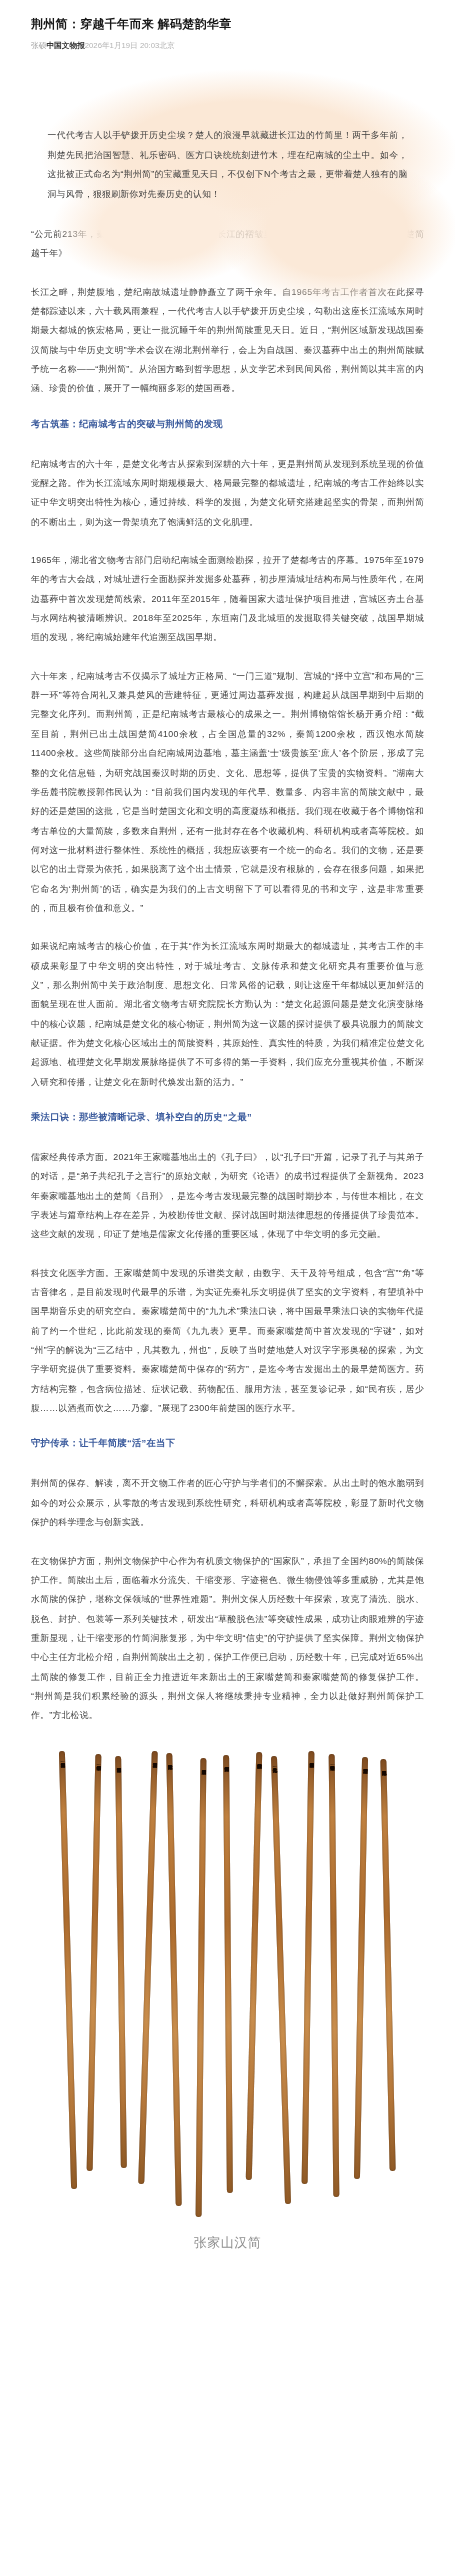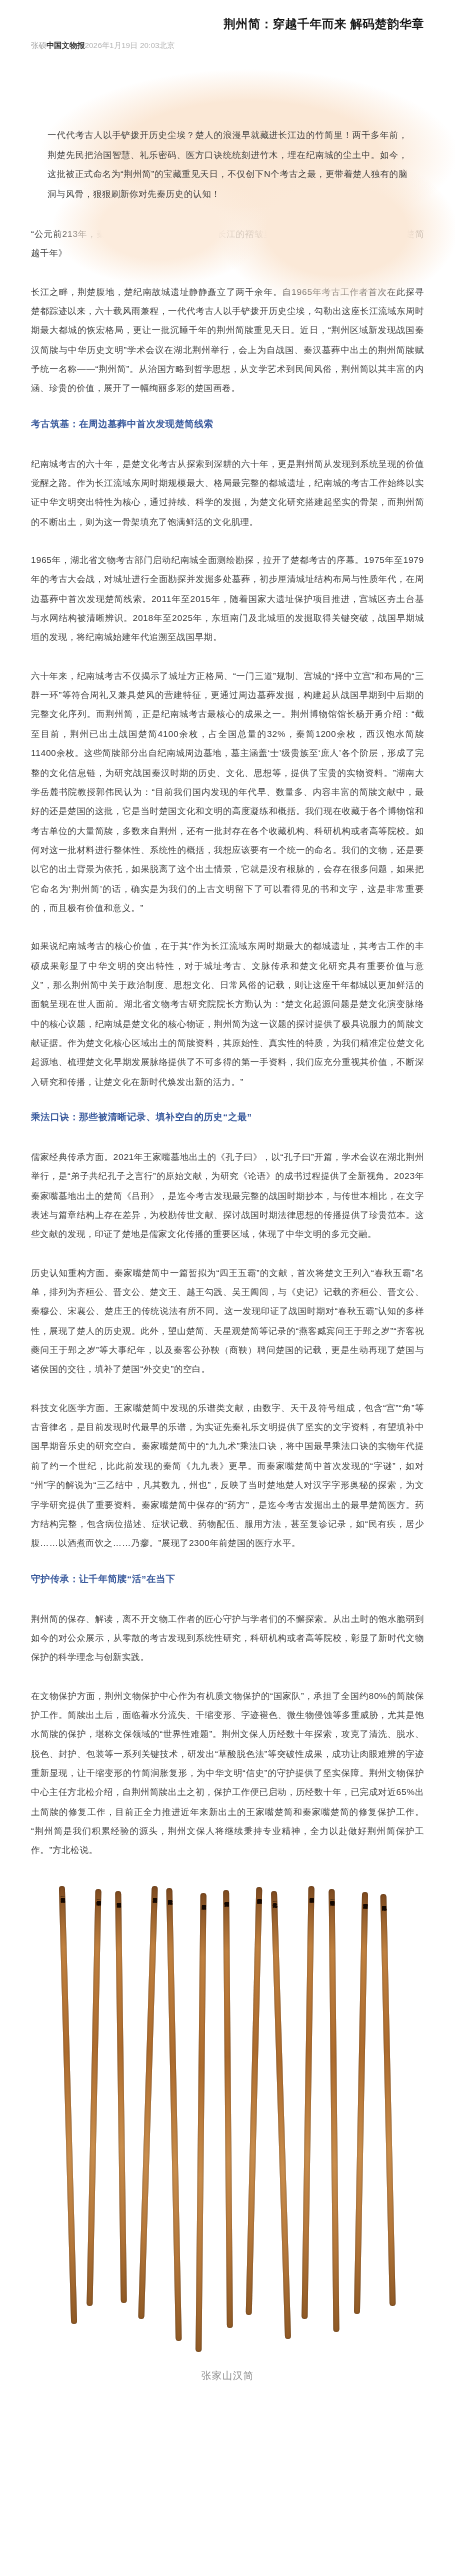--- a/index.html
+++ b/index.html
@@ -8,21 +8,21 @@
     min-height:3298px;
     margin:0 auto;
     font-family:"Liberation Sans",sans-serif;
     color:#3c3c3c;
     -webkit-font-smoothing:antialiased;
   }
   .content{padding:0 31px;}
   
   .title{
     font-size:12px;line-height:1.45;font-weight:700;color:#171717;
-    margin:15.5px 0 8.2px;letter-spacing:0.3px;text-align:right;
+    margin:15.5px 0 8.2px;letter-spacing:0.3px;
   }
   .byline{font-size:7.7px;color:#9d9d9d;display:flex;align-items:center;gap:0;margin:0 0 3.1px;}
   .byline .author{color:#9d9d9d;}
   .byline .account{color:#333333;font-weight:700;cursor:pointer;}
   .byline .datetime,.byline .location{color:#b3b3b3;}
   
   .intro-wrap{position:relative;margin-top:14.4px;padding:61px 16.5px 2.1px;}
   .blob{position:absolute;border-radius:50%;}
   .blob-1{left:9.3px;top:3.1px;width:418px;height:170px;background:radial-gradient(closest-side,#fbe8d6 62%,rgba(251,232,214,0));}
   .blob-2{left:185px;top:88px;width:242px;height:155px;background:radial-gradient(closest-side,#fbe9d8 58%,rgba(251,233,216,0));}
@@ -54,21 +54,21 @@
   .slip:nth-child(4){height:433px;transform:rotate(1.8deg);}
   .slip:nth-child(5){height:453px;transform:rotate(-1.2deg);margin-top:2.1px;}
   .slip:nth-child(6){height:459px;transform:rotate(.6deg);margin-top:7.2px;}
   .slip:nth-child(7){height:438px;transform:rotate(-.5deg);margin-top:4.1px;}
   .slip:nth-child(8){height:428px;transform:rotate(1.4deg);margin-top:1px;}
   .slip:nth-child(9){height:448px;transform:rotate(-1.8deg);margin-top:5.2px;}
   .slip:nth-child(10){height:433px;transform:rotate(.9deg);}
   .slip:nth-child(11){height:443px;transform:rotate(-.6deg);margin-top:3.1px;}
   .slip:nth-child(12){height:422px;transform:rotate(1.1deg);margin-top:6.2px;}
   .slip:nth-child(13){height:412px;transform:rotate(-1.3deg);margin-top:8.2px;}
-  .img-caption{text-align:center;font-size:10px;color:#8e8e8e;margin:10.3px 0 23px;letter-spacing:0.5px;}
+  .img-caption{text-align:center;font-size:13px;color:#8e8e8e;margin:10.3px 0 23px;letter-spacing:0.5px;}
   .fig2-cols > :nth-child(1){padding-top:62px;}
   .fig2-cols > :nth-child(2){height:155px;margin-top:28px;}
   .fig2-cols > :nth-child(3){padding-top:20.6px;}
   .fig2-cols > :nth-child(4){height:206px;margin-top:5.2px;}
   .fig2-cols > :nth-child(5){padding-top:3.1px;}
   .fig2-cols > :nth-child(6){height:214px;}
   .fig2-cols > :nth-child(7){padding-top:12.4px;}
   .fig2-cols > :nth-child(8){height:196px;margin-top:14.4px;}
 </style>
 </head>
@@ -89,31 +89,30 @@
     <div class="blob blob-1"></div>
     <div class="blob blob-2"></div>
     <div class="blob blob-3"></div>
     <p class="p intro-text">一代代考古人以手铲拨开历史尘埃？楚人的浪漫早就藏进长江边的竹简里！两千多年前，荆楚先民把治国智慧、礼乐密码、医方口诀统统刻进竹木，埋在纪南城的尘土中。如今，这批被正式命名为“荆州简”的宝藏重见天日，不仅创下N个考古之最，更带着楚人独有的脑洞与风骨，狠狠刷新你对先秦历史的认知！</p>
   </section>
 
   <p class="p">“公元前213年，秦火焚尽诗书经纬；楚人却在长江的褶皱里，埋藏了另一种春秋……”——《楚简越千年》</p>
 
   <p class="p">长江之畔，荆楚腹地，楚纪南故城遗址静静矗立了两千余年。自1965年考古工作者首次在此探寻楚都踪迹以来，六十载风雨兼程，一代代考古人以手铲拨开历史尘埃，勾勒出这座长江流域东周时期最大都城的恢宏格局，更让一批沉睡千年的荆州简牍重见天日。近日，“荆州区域新发现战国秦汉简牍与中华历史文明”学术会议在湖北荆州举行，会上为自战国、秦汉墓葬中出土的荆州简牍赋予统一名称——“荆州简”。从治国方略到哲学思想，从文学艺术到民间风俗，荆州简以其丰富的内涵、珍贵的价值，展开了一幅绚丽多彩的楚国画卷。</p>
 
-  <h2 class="sec">考古筑基：在周边墓葬中首次发现楚简线索</h2>
+  <h2 class="sec">考古筑基：纪南城考古的突破与荆州简的发现</h2>
 
   <p class="p">纪南城考古的六十年，是楚文化考古从探索到深耕的六十年，更是荆州简从发现到系统呈现的价值觉醒之路。作为长江流域东周时期规模最大、格局最完整的都城遗址，纪南城的考古工作始终以实证中华文明突出特性为核心，通过持续、科学的发掘，为楚文化研究搭建起坚实的骨架，而荆州简的不断出土，则为这一骨架填充了饱满鲜活的文化肌理。</p>
   <p class="p">1965年，湖北省文物考古部门启动纪南城全面测绘勘探，拉开了楚都考古的序幕。1975年至1979年的考古大会战，对城址进行全面勘探并发掘多处墓葬，初步厘清城址结构布局与性质年代，在周边墓葬中首次发现楚简线索。2011年至2015年，随着国家大遗址保护项目推进，宫城区夯土台基与水网结构被清晰辨识。2018年至2025年，东垣南门及北城垣的发掘取得关键突破，战国早期城垣的发现，将纪南城始建年代追溯至战国早期。</p>
   <p class="p">六十年来，纪南城考古不仅揭示了城址方正格局、“一门三道”规制、宫城的“择中立宫”和布局的“三群一环”等符合周礼又兼具楚风的营建特征，更通过周边墓葬发掘，构建起从战国早期到中后期的完整文化序列。而荆州简，正是纪南城考古最核心的成果之一。荆州博物馆馆长杨开勇介绍：“截至目前，荆州已出土战国楚简4100余枚，占全国总量的32%，秦简1200余枚，西汉饱水简牍11400余枚。这些简牍部分出自纪南城周边墓地，墓主涵盖‘士’级贵族至‘庶人’各个阶层，形成了完整的文化信息链，为研究战国秦汉时期的历史、文化、思想等，提供了宝贵的实物资料。”湖南大学岳麓书院教授郭伟民认为：“目前我们国内发现的年代早、数量多、内容丰富的简牍文献中，最好的还是楚国的这批，它是当时楚国文化和文明的高度凝练和概括。我们现在收藏于各个博物馆和考古单位的大量简牍，多数来自荆州，还有一批封存在各个收藏机构、科研机构或者高等院校。如何对这一批材料进行整体性、系统性的概括，我想应该要有一个统一的命名。我们的文物，还是要以它的出土背景为依托，如果脱离了这个出土情景，它就是没有根脉的，会存在很多问题，如果把它命名为‘荆州简’的话，确实是为我们的上古文明留下了可以看得见的书和文字，这是非常重要的，而且极有价值和意义。”</p>
   <p class="p">如果说纪南城考古的核心价值，在于其“作为长江流域东周时期最大的都城遗址，其考古工作的丰硕成果彰显了中华文明的突出特性，对于城址考古、文脉传承和楚文化研究具有重要价值与意义”，那么荆州简中关于政治制度、思想文化、日常风俗的记载，则让这座千年都城以更加鲜活的面貌呈现在世人面前。湖北省文物考古研究院院长方勤认为：“楚文化起源问题是楚文化演变脉络中的核心议题，纪南城是楚文化的核心物证，荆州简为这一议题的探讨提供了极具说服力的简牍文献证据。作为楚文化核心区域出土的简牍资料，其原始性、真实性的特质，为我们精准定位楚文化起源地、梳理楚文化早期发展脉络提供了不可多得的第一手资料，我们应充分重视其价值，不断深入研究和传播，让楚文化在新时代焕发出新的活力。”</p>
 
   <h2 class="sec">乘法口诀：那些被清晰记录、填补空白的历史“之最”</h2>
 
-  <p class="p">儒家经典传承方面。2021年王家嘴墓地出土的《孔子曰》，以“孔子曰”开篇，学术会议在湖北荆州举行，是“弟子共纪孔子之言行”的原始文献，为研究《论语》的成书过程提供了全新视角。2023年秦家嘴墓地出土的楚简《吕刑》，是迄今考古发现最完整的战国时期抄本，与传世本相比，在文字表述与篇章结构上存在差异，为校勘传世文献、探讨战国时期法律思想的传播提供了珍贵范本。这些文献的发现，印证了楚地是儒家文化传播的重要区域，体现了中华文明的多元交融。</p>
-  <p class="p">历史认知重构方面。秦家嘴楚简中一篇暂拟为“四王五霸”的文献，首次将楚文王列入“春秋五霸”名单，排列为齐桓公、晋文公、楚文王、越王勾践、吴王阖闾，与《史记》记载的齐桓公、晋文公、秦穆公、宋襄公、楚庄王的传统说法有所不同。这一发现印证了战国时期对“春秋五霸”认知的多样性，展现了楚人的历史观。此外，望山楚简、天星观楚简等记录的“燕客臧宾问王于郢之岁”“齐客祝夔问王于郢之岁”等大事纪年，以及秦客公孙鞅（商鞅）聘问楚国的记载，更是生动再现了楚国与诸侯国的交往，填补了楚国“外交史”的空白。</p>
+  <p class="p">儒家经典传承方面。2021年王家嘴墓地出土的《孔子曰》，以“孔子曰”开篇，记录了孔子与其弟子的对话，是“弟子共纪孔子之言行”的原始文献，为研究《论语》的成书过程提供了全新视角。2023年秦家嘴墓地出土的楚简《吕刑》，是迄今考古发现最完整的战国时期抄本，与传世本相比，在文字表述与篇章结构上存在差异，为校勘传世文献、探讨战国时期法律思想的传播提供了珍贵范本。这些文献的发现，印证了楚地是儒家文化传播的重要区域，体现了中华文明的多元交融。</p>
   <p class="p">科技文化医学方面。王家嘴楚简中发现的乐谱类文献，由数字、天干及符号组成，包含“宫”“角”等古音律名，是目前发现时代最早的乐谱，为实证先秦礼乐文明提供了坚实的文字资料，有望填补中国早期音乐史的研究空白。秦家嘴楚简中的“九九术”乘法口诀，将中国最早乘法口诀的实物年代提前了约一个世纪，比此前发现的秦简《九九表》更早。而秦家嘴楚简中首次发现的“字谜”，如对“州”字的解说为“三乙结中，凡其数九，州也”，反映了当时楚地楚人对汉字字形奥秘的探索，为文字学研究提供了重要资料。秦家嘴楚简中保存的“药方”，是迄今考古发掘出土的最早楚简医方。药方结构完整，包含病位描述、症状记载、药物配伍、服用方法，甚至复诊记录，如“民有疾，居少腹……以酒煮而饮之……乃瘳。”展现了2300年前楚国的医疗水平。</p>
 
   <h2 class="sec">守护传承：让千年简牍“活”在当下</h2>
 
   <p class="p">荆州简的保存、解读，离不开文物工作者的匠心守护与学者们的不懈探索。从出土时的饱水脆弱到如今的对公众展示，从零散的考古发现到系统性研究，科研机构或者高等院校，彰显了新时代文物保护的科学理念与创新实践。</p>
   <p class="p">在文物保护方面，荆州文物保护中心作为有机质文物保护的“国家队”，承担了全国约80%的简牍保护工作。简牍出土后，面临着水分流失、干缩变形、字迹褪色、微生物侵蚀等多重威胁，尤其是饱水简牍的保护，堪称文保领域的“世界性难题”。荆州文保人历经数十年探索，攻克了清洗、脱水、脱色、封护、包装等一系列关键技术，研发出“草酸脱色法”等突破性成果，成功让肉眼难辨的字迹重新显现，让干缩变形的竹简润胀复形，为中华文明“信史”的守护提供了坚实保障。荆州文物保护中心主任方北松介绍，自荆州简牍出土之初，保护工作便已启动，历经数十年，已完成对近65%出土简牍的修复工作，目前正全力推进近年来新出土的王家嘴楚简和秦家嘴楚简的修复保护工作。“荆州简是我们积累经验的源头，荆州文保人将继续秉持专业精神，全力以赴做好荆州简保护工作。”方北松说。</p>
 
   <figure style="margin:0;">
     <div class="fig1">
       <div class="slips" id="slips">

